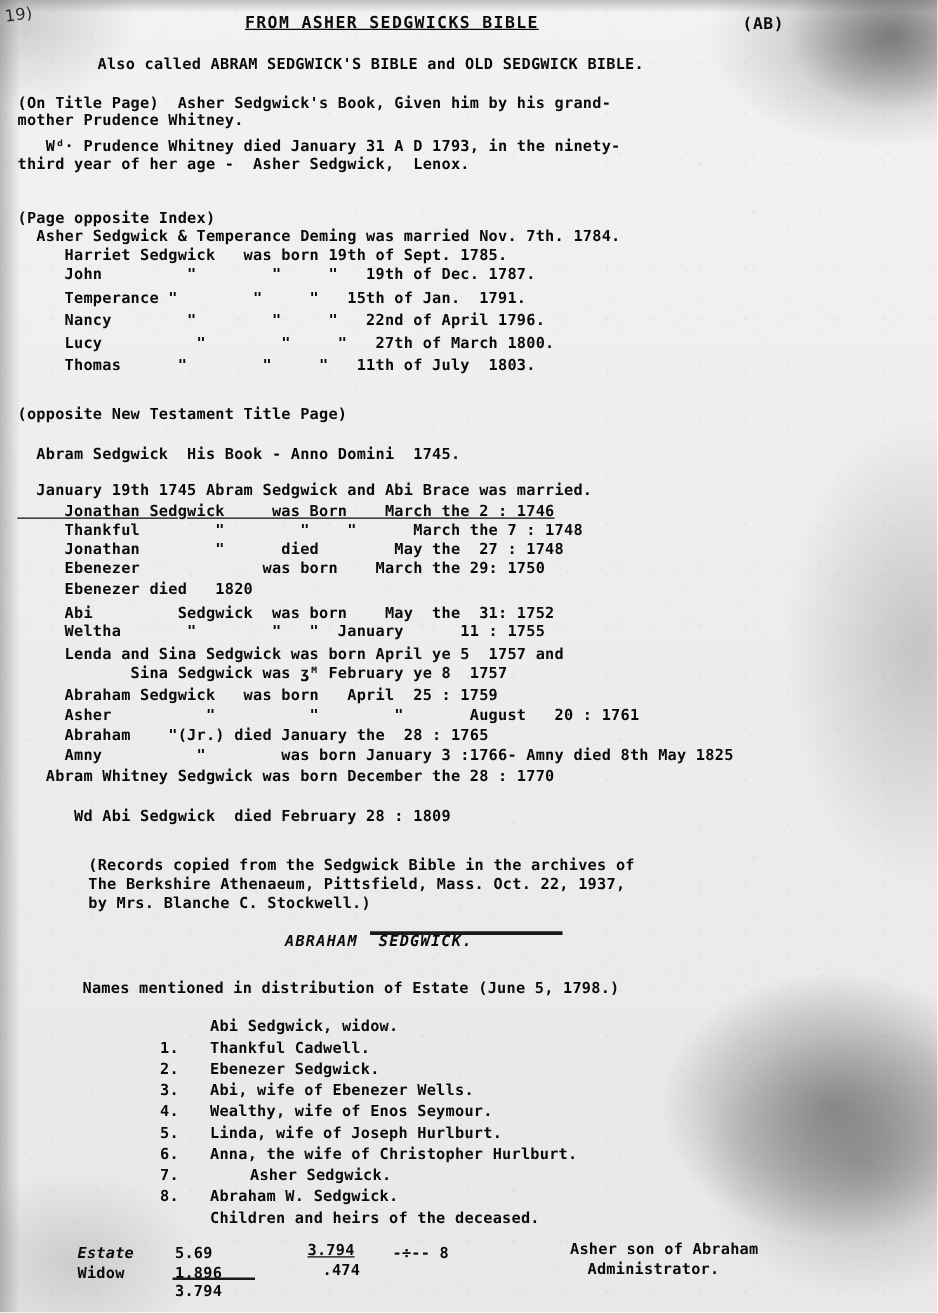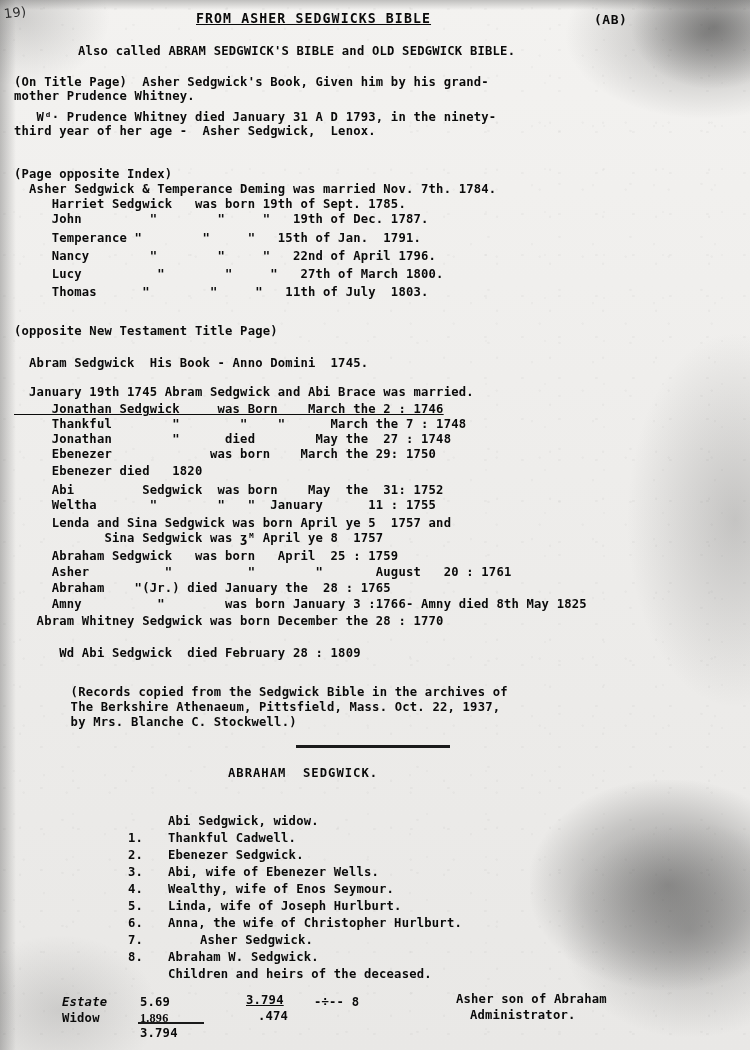--- a/index.html
+++ b/index.html
@@ -151,35 +151,36 @@
   <div class="abs bold dark" style="left:14px; top:386px;">  January 19th 1745 Abram Sedgwick and Abi Brace was married.</div>
 
   <div class="abs bold dark" style="left:14px; top:403px;text-decoration:underline;">     Jonathan Sedgwick     was Born    March the 2 : 1746</div>
   <div class="abs bold dark" style="left:14px; top:418px;">     Thankful        "        "    "      March the 7 : 1748</div>
   <div class="abs bold dark" style="left:14px; top:433px;">     Jonathan        "      died        May the  27 : 1748</div>
   <div class="abs bold dark" style="left:14px; top:448px;">     Ebenezer             was born    March the 29: 1750</div>
   <div class="abs bold dark" style="left:14px; top:465px;">     Ebenezer died   1820</div>
   <div class="abs bold dark" style="left:14px; top:484px;">     Abi         Sedgwick  was born    May  the  31: 1752</div>
   <div class="abs bold dark" style="left:14px; top:499px;">     Weltha       "        "   "  January      11 : 1755</div>
   <div class="abs bold dark" style="left:14px; top:517px;">     Lenda and Sina Sedgwick was born April ye 5  1757 and</div>
-  <div class="abs bold dark" style="left:14px; top:532px;">            Sina Sedgwick was ʒᴹ April ye 8  1757</div>
+  <div class="abs bold dark" style="left:14px; top:532px;">            Sina Sedgwick was ʒᴹ February ye 8  1757</div>
   <div class="abs bold dark" style="left:14px; top:550px;">     Abraham Sedgwick   was born   April  25 : 1759</div>
   <div class="abs bold dark" style="left:14px; top:566px;">     Asher          "          "        "       August   20 : 1761</div>
   <div class="abs bold dark" style="left:14px; top:582px;">     Abraham    "(Jr.) died January the  28 : 1765</div>
   <div class="abs bold dark" style="left:14px; top:598px;">     Amny          "        was born January 3 :1766- Amny died 8th May 1825</div>
   <div class="abs bold dark" style="left:14px; top:615px;">   Abram Whitney Sedgwick was born December the 28 : 1770</div>
   <div class="abs bold dark" style="left:14px; top:647px;">      Wd Abi Sedgwick  died February 28 : 1809</div>
 
   <div class="abs bold dark" style="left:48px; top:686px;">   (Records copied from the Sedgwick Bible in the archives of</div>
   <div class="abs bold dark" style="left:48px; top:701px;">   The Berkshire Athenaeum, Pittsfield, Mass. Oct. 22, 1937,</div>
   <div class="abs bold dark" style="left:48px; top:716px;">   by Mrs. Blanche C. Stockwell.)</div>
 
   <div class="rule" style="left:296px; top:745px; width:154px;"></div>
 
-  <div class="abs bold dark" style="left:228px; top:767px; letter-spacing:1px;">ABRAHAM  SEDGWICK.</div>
+  <div class="abs bold dark" style="left:228px; top:747px; letter-spacing:1px;font-style:italic;">ABRAHAM  SEDGWICK.</div>
+  <div class="abs bold dark" style="left:66px; top:784px;">Names mentioned in distribution of Estate (June 5, 1798.)</div>
 
   <div class="abs bold dark" style="left:168px; top:815px;">Abi Sedgwick, widow.</div>
 
   <div class="abs bold dark" style="left:128px; top:832px;">1.</div>
   <div class="abs bold dark" style="left:168px; top:832px;">Thankful Cadwell.</div>
 
   <div class="abs bold dark" style="left:128px; top:849px;">2.</div>
   <div class="abs bold dark" style="left:168px; top:849px;">Ebenezer Sedgwick.</div>
 
   <div class="abs bold dark" style="left:128px; top:866px;">3.</div>
@@ -202,21 +203,21 @@
 
   <div class="abs bold dark" style="left:168px; top:968px;">Children and heirs of the deceased.</div>
 
   <div class="abs bold dark" style="left:62px; top:996px;font-style:italic;">Estate</div>
   <div class="abs bold dark" style="left:140px; top:996px;">5.69</div>
   <div class="abs bold dark" style="left:246px; top:994px; text-decoration:underline;">3.794</div>
   <div class="abs bold dark" style="left:314px; top:996px;">-÷-- 8</div>
   <div class="abs bold dark" style="left:456px; top:993px;">Asher son of Abraham</div>
 
   <div class="abs bold dark" style="left:62px; top:1012px;">Widow</div>
-  <div class="abs bold dark" style="left:140px; top:1012px;font-family:Liberation Serif, serif;">1.896</div>
+  <div class="abs bold dark" style="left:140px; top:1012px;">1.896</div>
   <div class="abs bold dark" style="left:258px; top:1010px;">.474</div>
   <div class="abs bold dark" style="left:470px; top:1009px;">Administrator.</div>
 
   <div class="rule" style="left:138px; top:1022px; width:66px; height:2px;"></div>
   <div class="abs bold dark" style="left:140px; top:1027px;">3.794</div>
 
 </div>
 
 <div id="smudge"></div>
 

